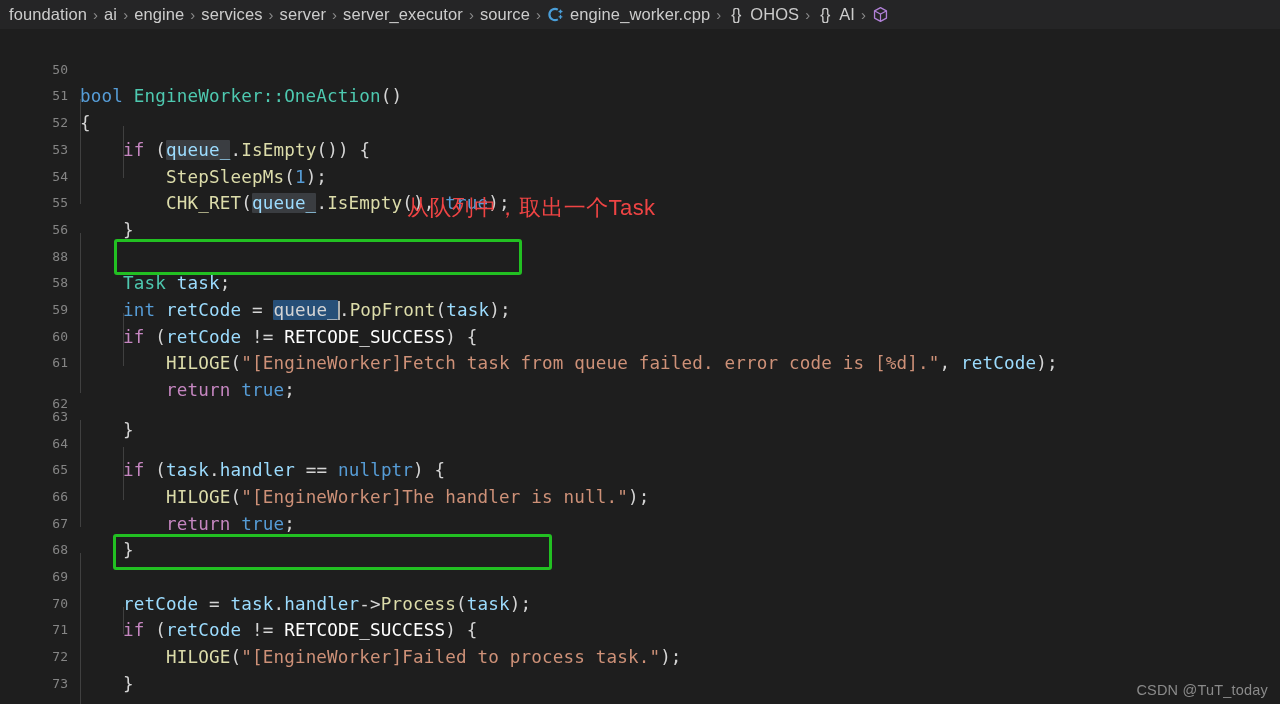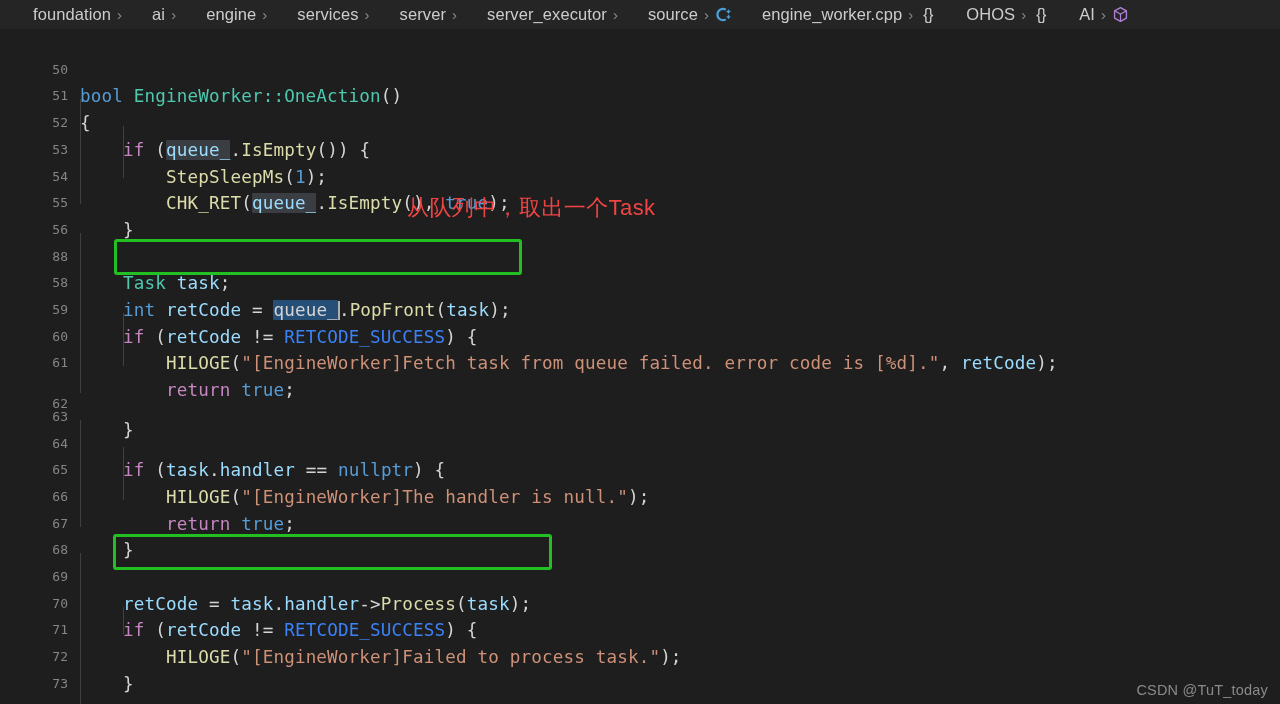--- a/index.html
+++ b/index.html
@@ -29,21 +29,21 @@
     white-space: nowrap;
     overflow: hidden;
     border-bottom: 1px solid #1e1e1e;
   }
   .crumb {
     display: flex;
     align-items: center;
     gap: 6px;
     padding: 0 1px;
   }
-  .crumb-label { color: #cccccc; letter-spacing: .1px; margin-left: 24px; }
+  .crumb-label { color: #cccccc; letter-spacing: .1px; }
   .crumb-sep {
     color: #8b8b8b;
     font-size: 15px;
     padding: 0 5px;
     font-family: "Liberation Sans", sans-serif;
   }
   .crumb-icon {
     display: inline-flex;
     align-items: center;
     justify-content: center;
@@ -105,21 +105,21 @@
   }
 
   
   .kw      { color: #569cd6; }  
   .ctl     { color: #c586c0; }  
   .fn      { color: #dcdcaa; }  
   .type    { color: #4ec9b0; }  
   .str     { color: #ce9178; }  
   .var     { color: #9cdcfe; }  
   .plain   { color: #d4d4d4; }
-  .macro   { color: #3b82f6; }
+  .macro   { color: #ffffff; }
 
   .occ {                        
     background: #3a3d41;
     border-radius: 1px;
   }
   .sel {                        
     background: #264f78;
     border-radius: 1px;
   }
   .caret {

